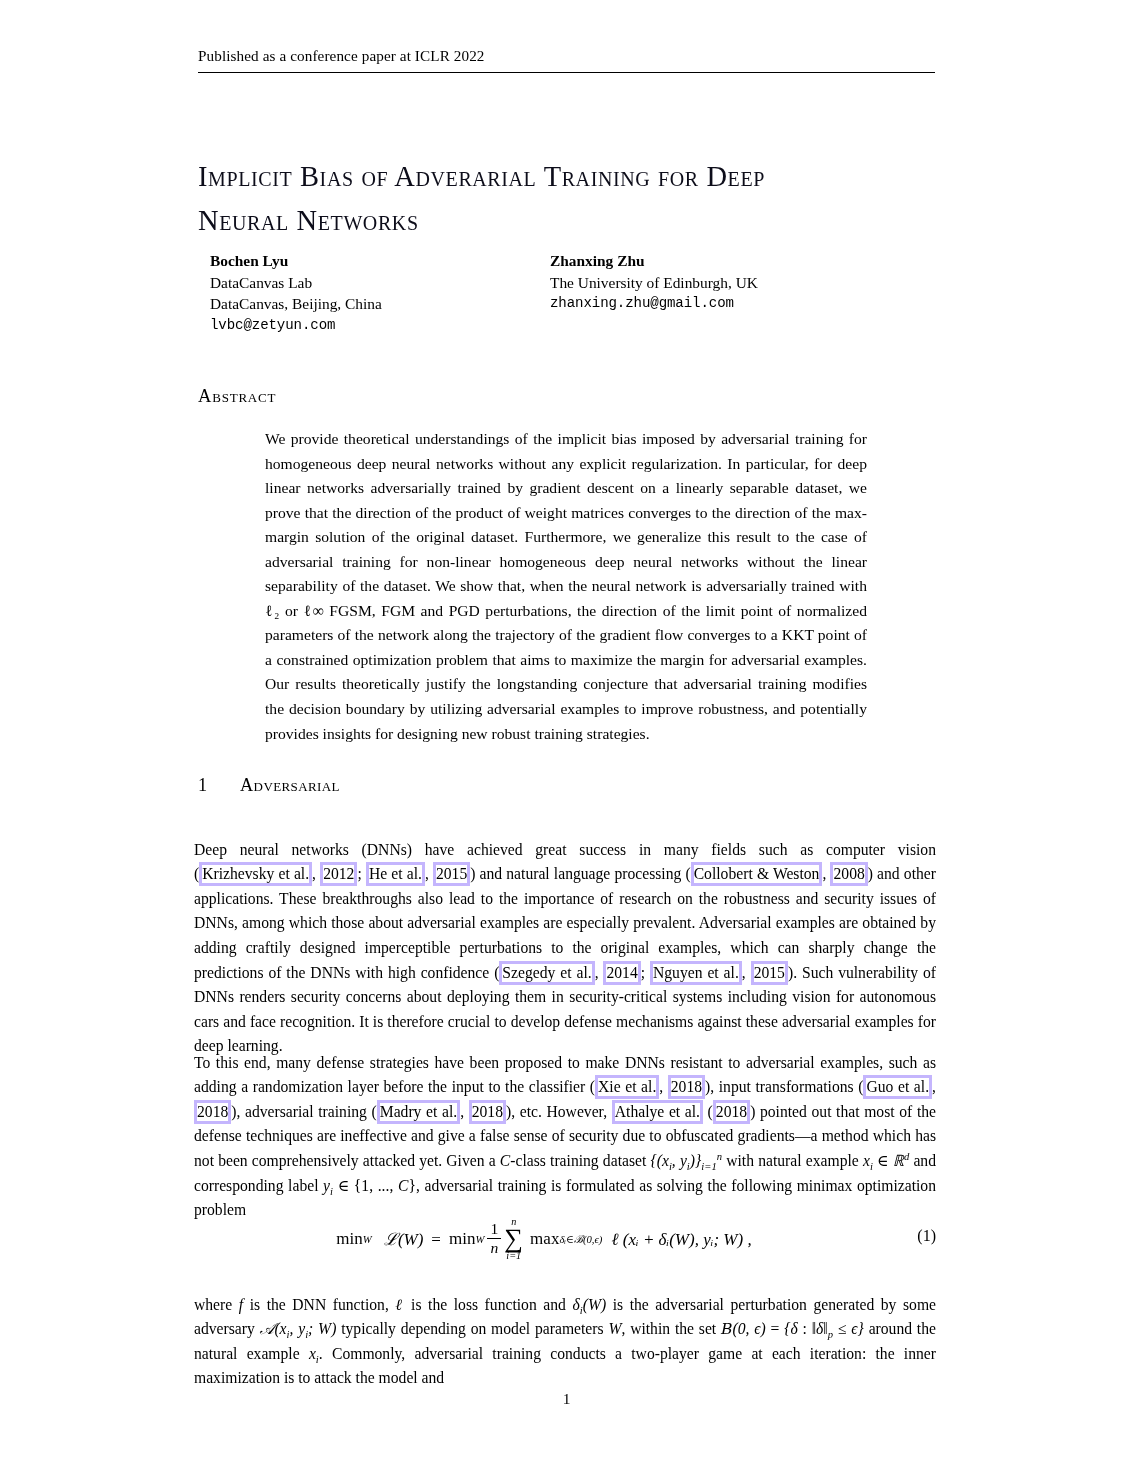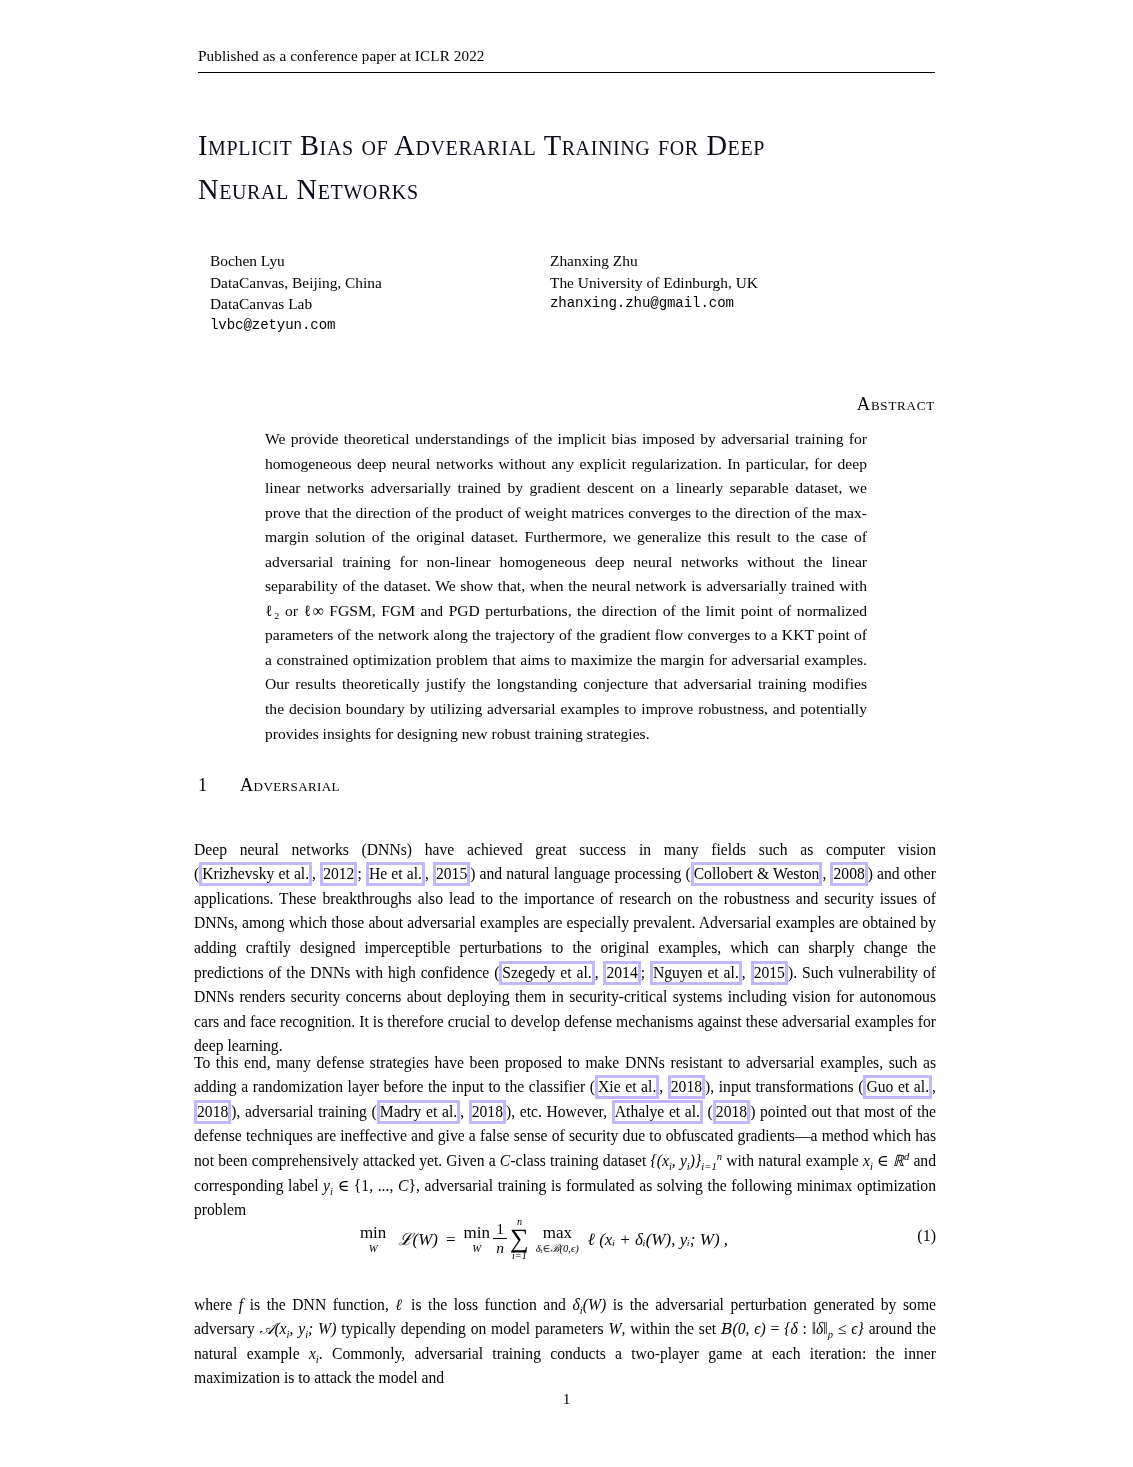--- a/index.html
+++ b/index.html
@@ -38,21 +38,21 @@
     top: 72px;
     width: 737px;
     height: 1px;
     background: #000;
   }
 
   
   .title {
     position: absolute;
     left: 198px;
-    top: 124px;
+    top: 155px;
     width: 760px;
     font-size: 28.5px;
     line-height: 44px;
     font-variant: small-caps;
     letter-spacing: 0.6px;
     color: #0d0d1a;
   }
 
   
   .authors {
@@ -62,34 +62,34 @@
     width: 740px;
   }
   .author-col {
     position: absolute;
     top: 0;
     font-size: 15.4px;
     line-height: 21.5px;
   }
   .author-col.left  { left: 0px;   width: 330px; }
   .author-col.right { left: 340px; width: 400px; }
-  .author-name { font-weight: normal; }
+  .author-name { font-weight: bold; }
   .mono {
     font-family: "Liberation Mono", "DejaVu Sans Mono", monospace;
     font-size: 14.1px;
     letter-spacing: -0.1px;
   }
 
   
   .abstract-head {
     position: absolute;
     left: 198px;
-    top: 394px;
+    top: 386px;
     width: 737px;
-    text-align: right;
+    text-align: left;
     font-size: 18.5px;
     font-variant: small-caps;
     letter-spacing: 0.8px;
   }
   .abstract-body {
     position: absolute;
     left: 265px;
     top: 427px;
     width: 602px;
     font-size: 15.6px;
@@ -168,21 +168,21 @@
     white-space: nowrap;
   }
   .eq-num {
     position: absolute;
     right: 0;
     top: 19px;
     font-size: 16px;
   }
   .op-under {
     display: inline-flex;
-    flex-direction: column;
+    flex-direction: row;
     align-items: center;
     justify-content: center;
     vertical-align: middle;
     line-height: 1.02;
   }
   .op-under > .lim { font-size: 0.63em; margin-top: 1px; }
   .sumstack {
     display: inline-flex;
     flex-direction: column;
     align-items: center;
@@ -223,22 +223,22 @@
   <div class="runhead-rule"></div>
 
   <div class="title">
     <span>Implicit Bias of Adverarial Training for Deep</span><br>
     <span>Neural Networks</span>
   </div>
 
   <div class="authors">
     <div class="author-col left">
       <div class="author-name">Bochen Lyu</div>
+      <div>DataCanvas Lab</div>
       <div>DataCanvas, Beijing, China</div>
-      <div>DataCanvas Lab</div>
       <div class="mono">lvbc@zetyun.com</div>
     </div>
     <div class="author-col right">
       <div class="author-name">Zhanxing Zhu</div>
       <div>The University of Edinburgh, UK</div>
       <div class="mono">zhanxing.zhu@gmail.com</div>
     </div>
   </div>
 
   <div class="abstract-head">Abstract</div>

